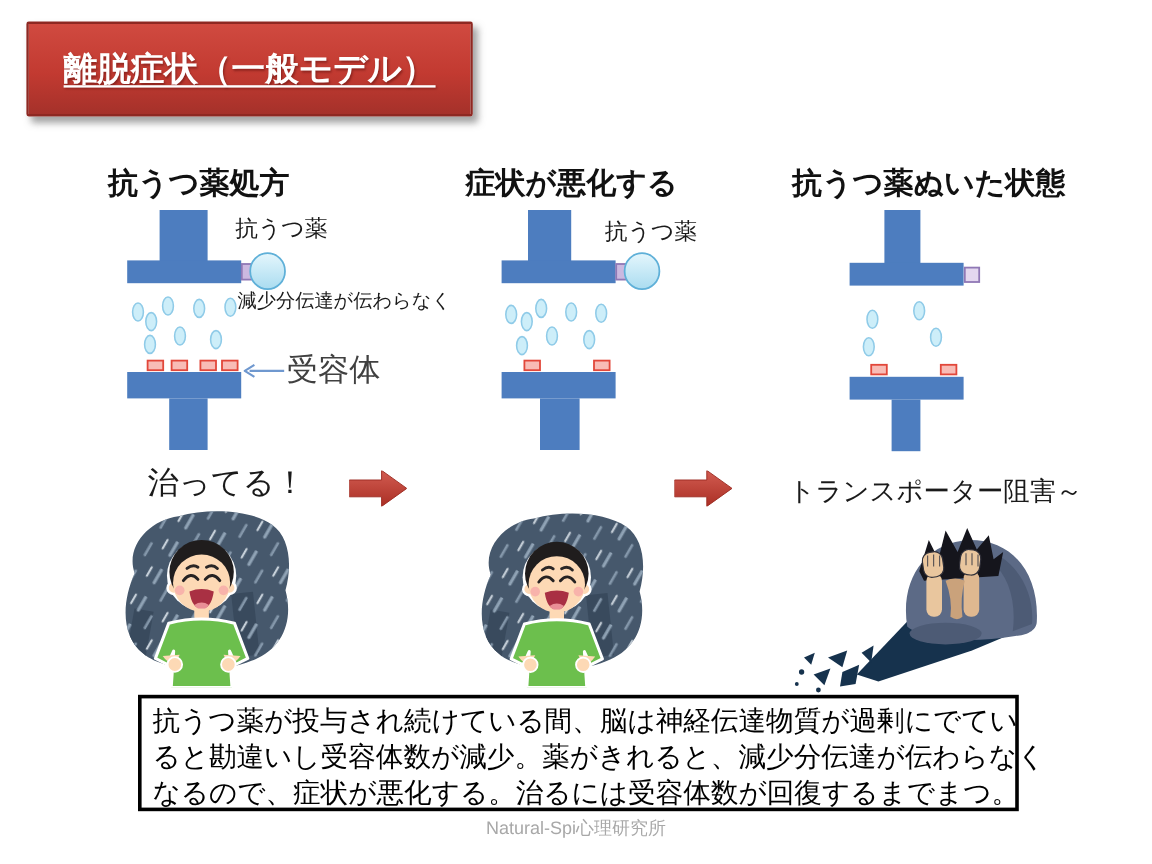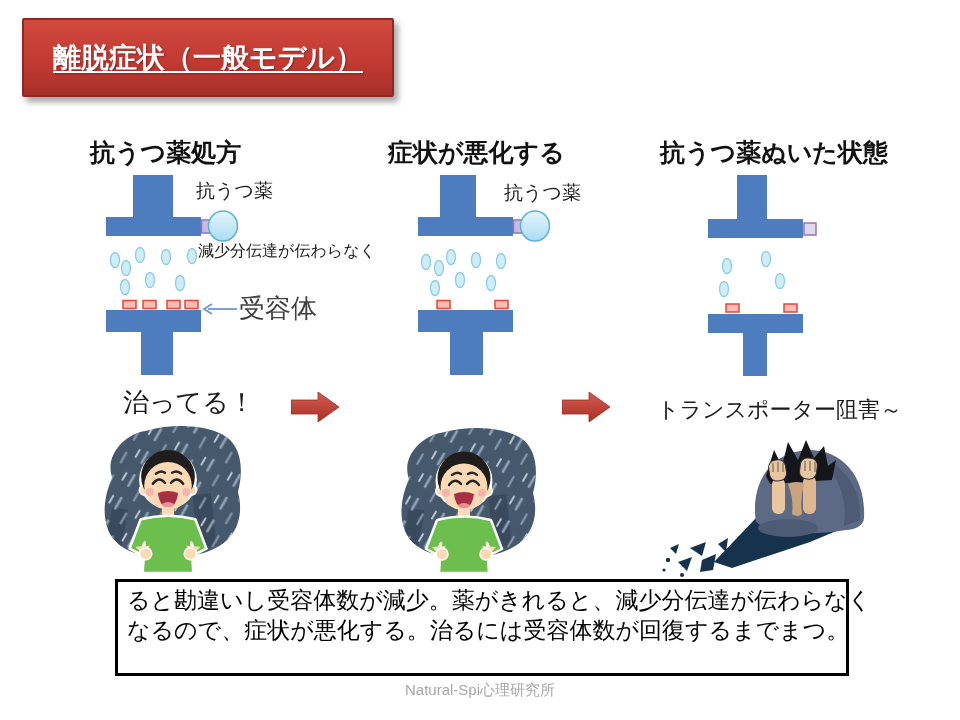--- a/index.html
+++ b/index.html
@@ -250,19 +250,20 @@
           <line x1="123" y1="41" x2="123" y2="50"></line>
         <line x1="145" y1="39" x2="145" y2="49"></line>
           <line x1="150" y1="39" x2="150" y2="49"></line>
           <line x1="155" y1="40" x2="155" y2="50"></line>
       </g>
       <path d="M128,62 q6,16 4,30 q6,4 10,0 q-2,-16 2,-30 q-8,-4 -16,0 z" fill="#caa27b"></path>
     </g>
   </svg>
 
   <div class="explain-box">
+    <div class="xline">抗うつ薬が投与され続けている間、脳は神経伝達物質が過剰にでてい</div>
     <div class="xline">ると勘違いし受容体数が減少。薬がきれると、減少分伝達が伝わらなく</div>
     <div class="xline">なるので、症状が悪化する。治るには受容体数が回復するまでまつ。</div>
   </div>
 
   <div class="footer">Natural-Spi心理研究所</div>
 
 </div>
 
 </body></html>

